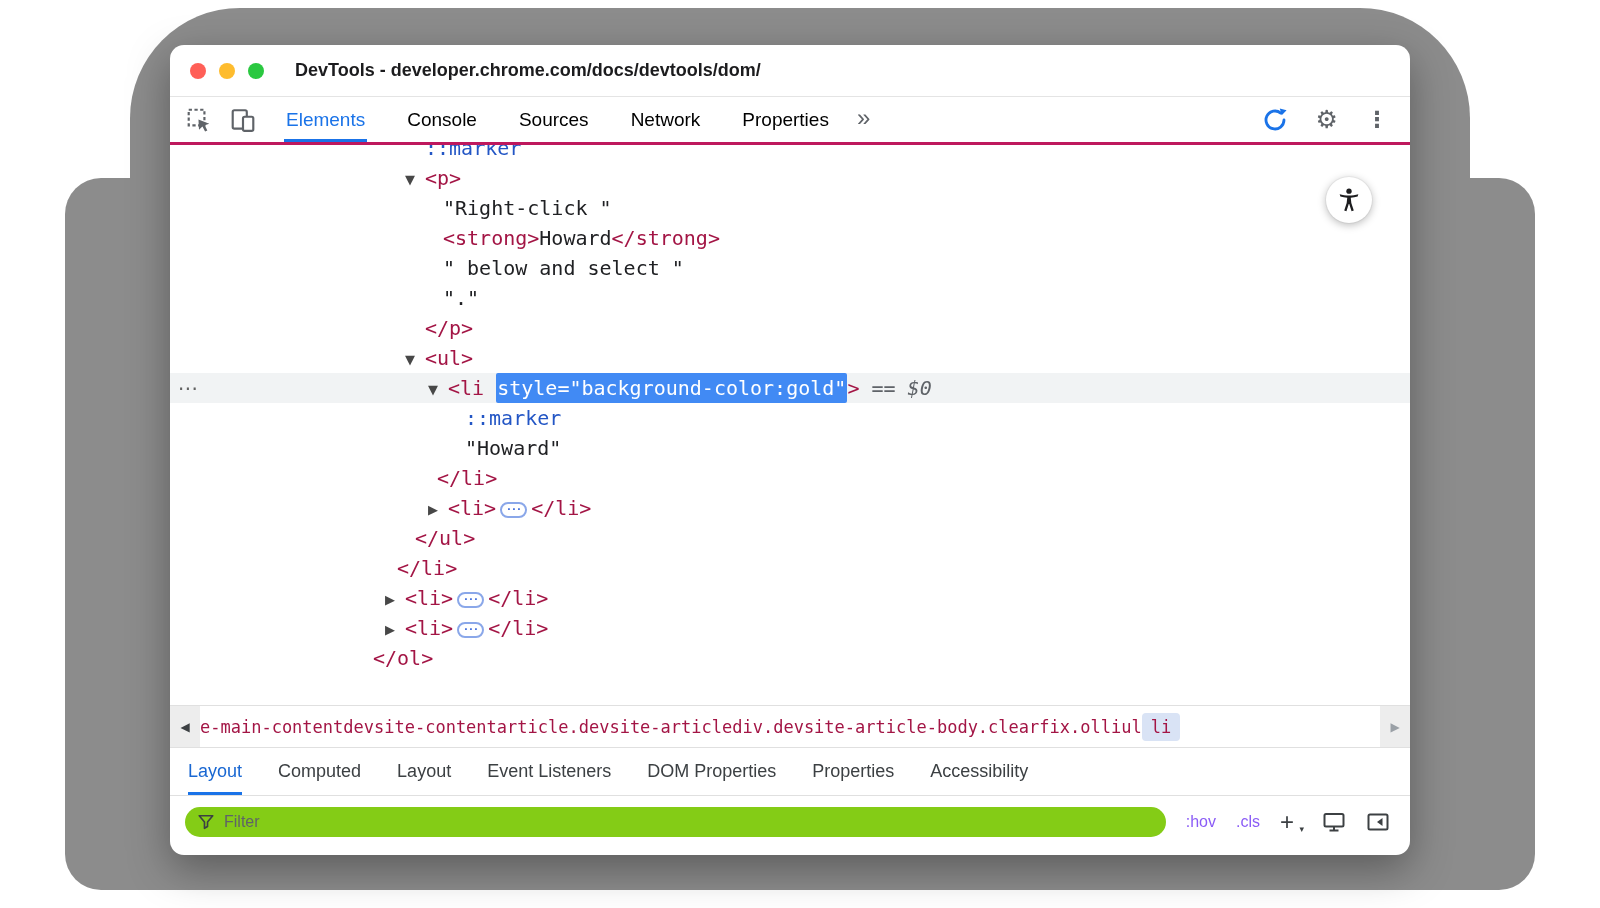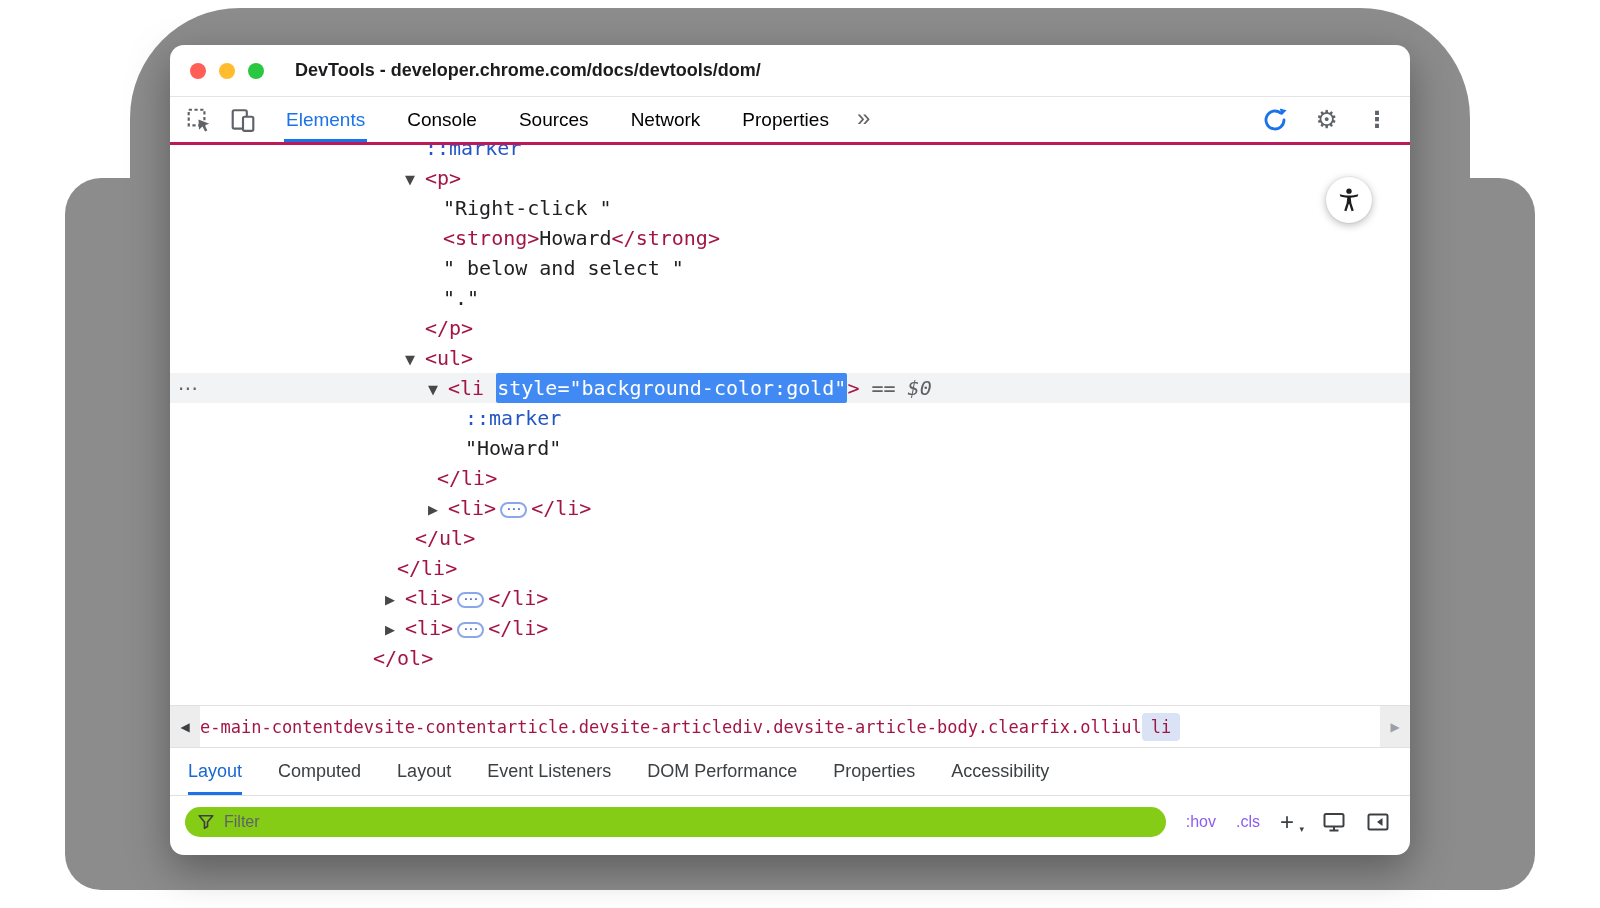--- a/index.html
+++ b/index.html
@@ -162,21 +162,21 @@
           <span class="crumb crumb-sel">li</span>
         </div>
       <span class="crumb-btn right">▶</span>
     </div>
 
     <div class="styles-tabs">
         <span class="stab active">Layout</span>
         <span class="stab">Computed</span>
         <span class="stab">Layout</span>
         <span class="stab">Event Listeners</span>
-        <span class="stab">DOM Performance</span>
+        <span class="stab">DOM Properties</span>
         <span class="stab">Properties</span>
         <span class="stab">Accessibility</span>
       </div>
 
     <div class="filter-bar">
       <div class="filter-input">
         <svg width="18" height="18" viewBox="0 0 20 20">
           <path d="M2.5 3h15l-5.8 7v5l-3.4 2v-7z" fill="none" stroke="#3c4043" stroke-width="1.8" stroke-linejoin="round"></path>
         </svg>
         <input type="text" placeholder="Filter" style="">

